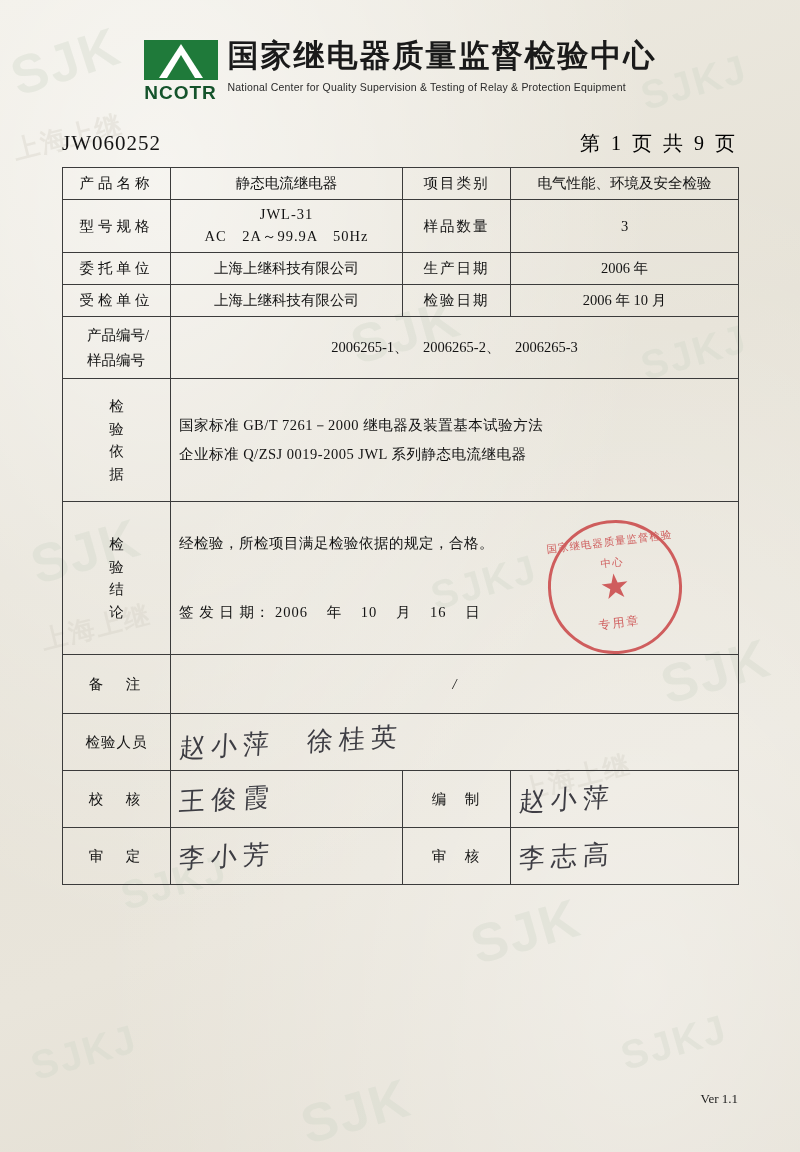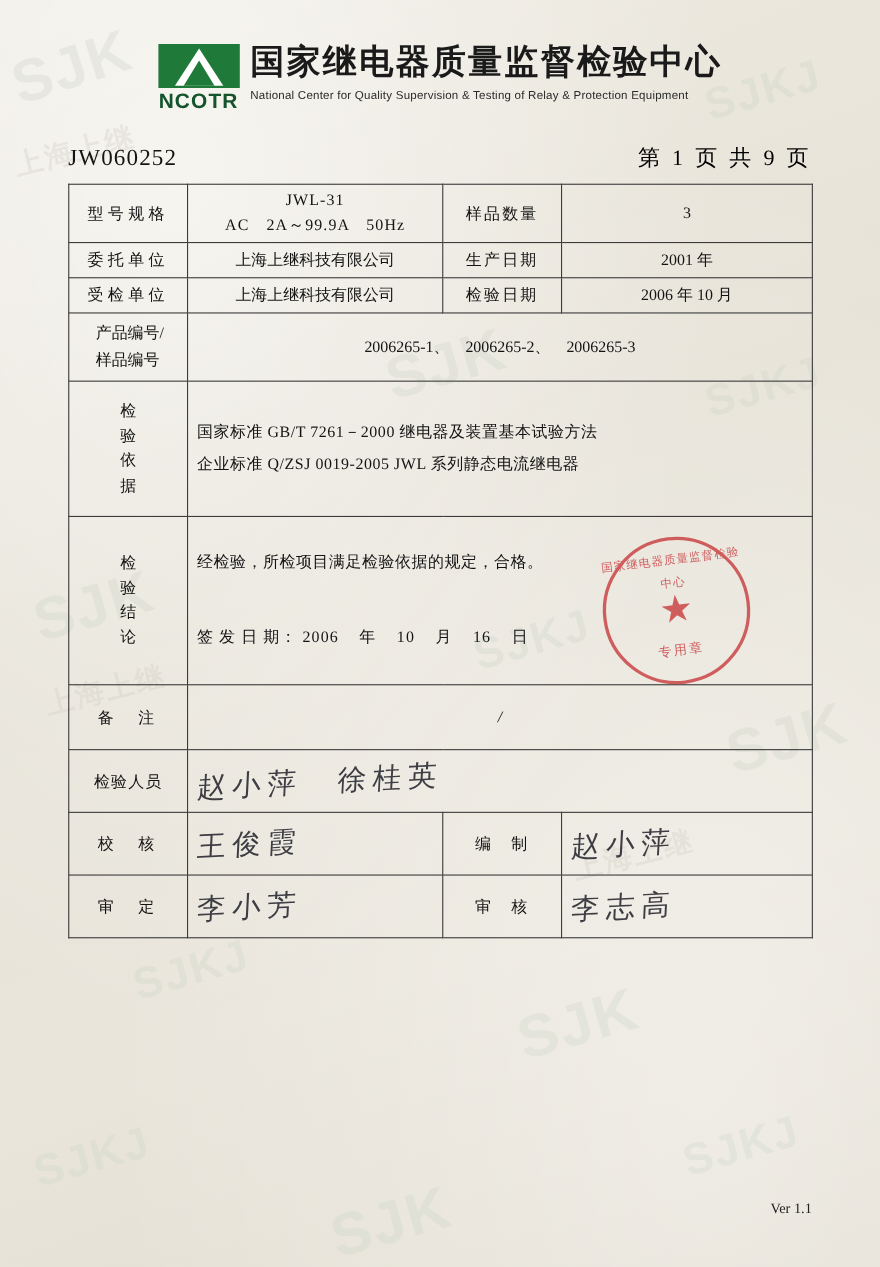--- a/index.html
+++ b/index.html
@@ -297,36 +297,42 @@
   </div>
 
   <table class="cert">
     <colgroup>
       <col style="width:108px">
       <col style="width:232px">
       <col style="width:108px">
       <col style="width:228px">
     </colgroup>
     <tbody>
+      <tr>
+        <td class="lbl">产品名称</td>
+        <td class="ctr">静态电流继电器</td>
+        <td class="mid-lbl">项目类别</td>
+        <td class="ctr">电气性能、环境及安全检验</td>
+      </tr>
 
       <tr>
         <td class="lbl">型号规格</td>
         <td class="ctr">
           <div class="model-line1">JWL-31</div>
           <div class="model-line2">AC　2A～99.9A　50Hz</div>
         </td>
         <td class="mid-lbl">样品数量</td>
         <td class="ctr">3</td>
       </tr>
 
       <tr>
         <td class="lbl">委托单位</td>
         <td class="ctr">上海上继科技有限公司</td>
         <td class="mid-lbl">生产日期</td>
-        <td class="ctr">2001 年</td>
+        <td class="ctr">2006 年</td>
       </tr>
 
       <tr>
         <td class="lbl">受检单位</td>
         <td class="ctr">上海上继科技有限公司</td>
         <td class="mid-lbl">检验日期</td>
         <td class="ctr">2006 年 10 月</td>
       </tr>
 
       <tr>

